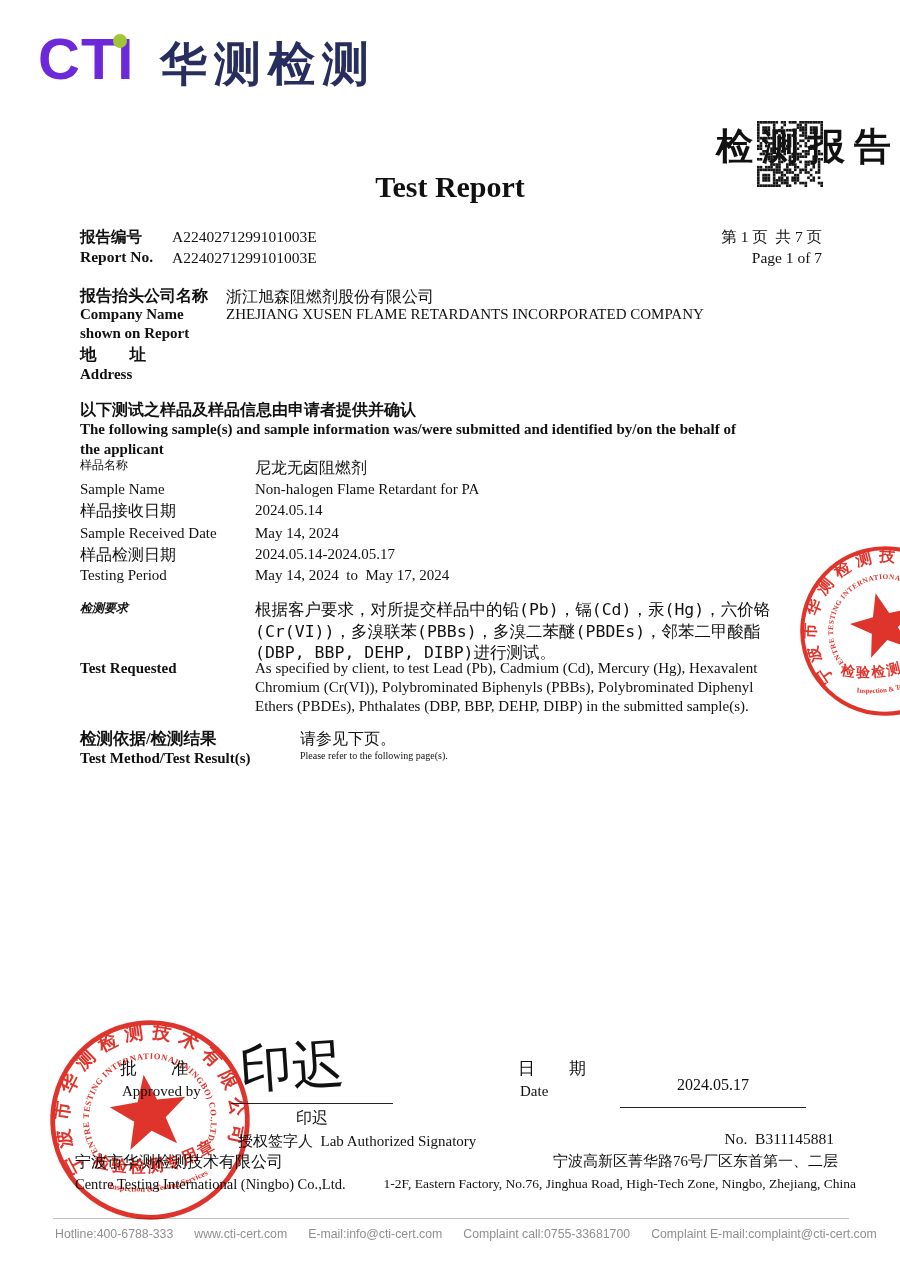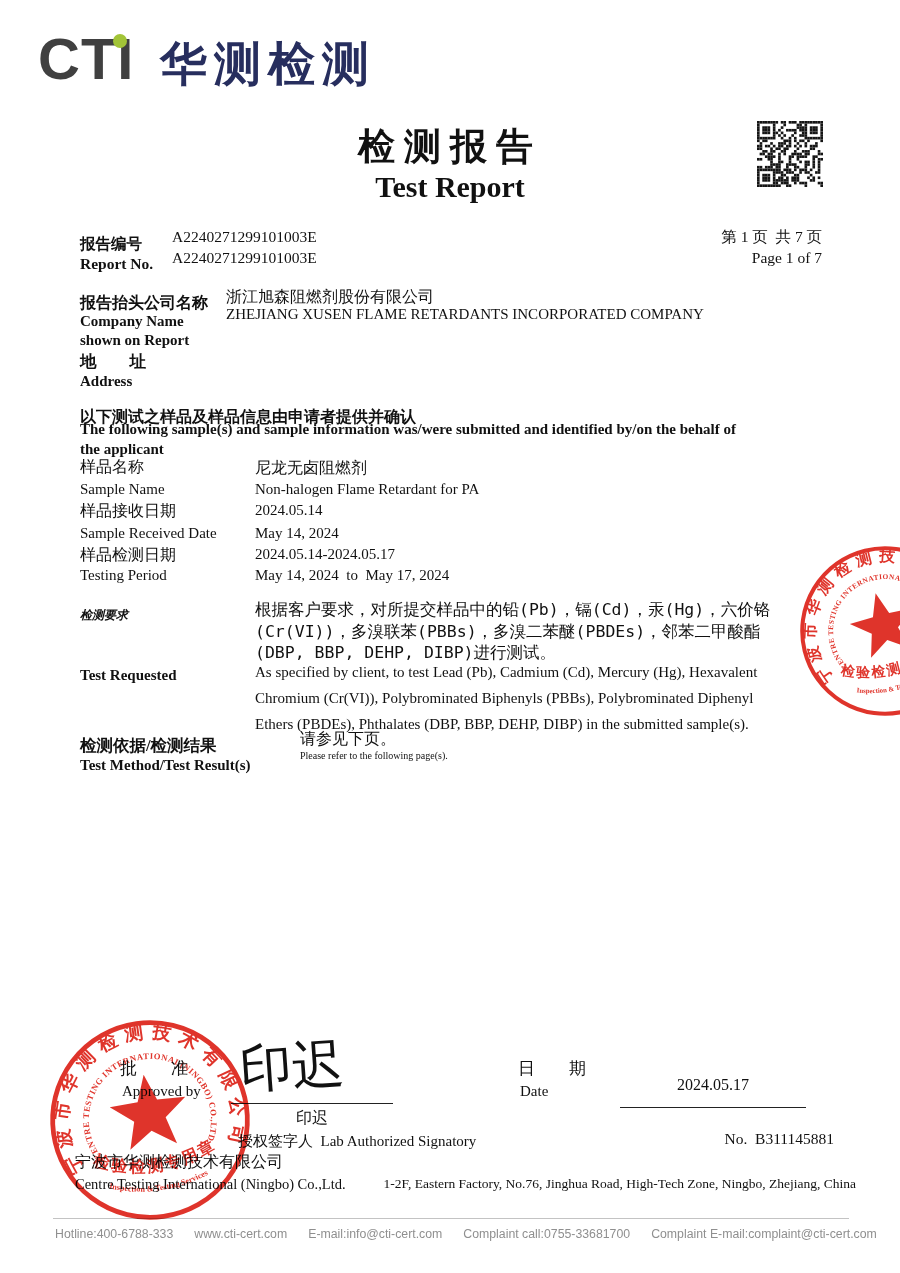--- a/index.html
+++ b/index.html
@@ -3,36 +3,36 @@
 <meta charset="utf-8">
 <style>
   html,body{margin:0;padding:0;background:#ffffff;}
   #page{
     position:relative; width:900px; height:1273px; background:#ffffff;
     overflow:hidden; font-family:"Liberation Serif","DejaVu Serif",serif; color:#111;
   }
   .abs{position:absolute;}
   
   .logo-cti{left:38px; top:30px; font-family:"Liberation Sans","DejaVu Sans",sans-serif;
-    font-size:58px; font-weight:800; color:#404040; letter-spacing:1px; line-height:1;}
+    font-size:58px; font-weight:800; color:#6d28d9; letter-spacing:1px; line-height:1;}
   .logo-dot{left:113px; top:34px; width:14px; height:14px; border-radius:50%; background:#a2c437;}
   .logo-cn{left:160px; top:40px; font-family:"Liberation Sans","DejaVu Sans",sans-serif;
     font-size:47px; font-weight:700; color:#272e5e; letter-spacing:7px; line-height:1;}
-  .title-cn{left:0; top:122px; width:900px; text-align:center; font-size:37px; font-weight:700; letter-spacing:9px;}
+  .title-cn{left:0; top:122px; width:900px; text-align:right; font-size:37px; font-weight:700; letter-spacing:9px;}
   .title-en{left:0; top:170px; width:900px; text-align:center; font-size:30px; font-weight:700;}
   .qr{left:757px; top:121px; width:66px; height:66px;}
   
-  .lbl{left:80px; font-size:15.5px; font-weight:700; white-space:pre;margin-top:7px;}
+  .lbl{left:80px; font-size:15.5px; font-weight:700; white-space:pre;}
   .lbl-reg{left:80px; font-size:15.5px; font-weight:400; white-space:pre;}
   .val{font-size:15.5px; white-space:pre;}
   .right-txt{right:78px; text-align:right; font-size:15.5px; white-space:pre;}
   
   .para-cn{left:255px; width:552px; font-family:"DejaVu Sans Mono","Liberation Mono",monospace;
     font-size:16.5px; line-height:21.5px;}
-  .para-en{left:255px; width:528px; font-size:15px; line-height:26px;}
+  .para-en{left:255px; width:528px; font-size:15px; line-height:19px;}
   .stmt-en{left:80px; width:660px; font-size:15px; font-weight:700; line-height:19.5px;}
   
   .sig-hand{left:240px; top:1032px; font-size:52px; transform:rotate(-4deg); font-weight:400;}
   .hline{height:0; border-top:1.5px solid #222;}
   .sig-line{left:231px; top:1103px; width:162px;}
   .date-line{left:620px; top:1107px; width:186px;}
   .foot-sep{left:53px; top:1218px; width:796px; border-top:1.5px solid #c3c3c3;}
   .footer-bar{left:55px; top:1227px; display:flex; gap:21px;
     font-family:"Liberation Sans","DejaVu Sans",sans-serif; font-size:12.3px; color:#8f8f8f; white-space:pre;}
   
@@ -390,21 +390,21 @@
   <div class="abs lbl" style="top:306px; font-size:15px;">Company Name</div>
   <div class="abs val" style="left:226px; top:306px; font-size:15px;">ZHEJIANG XUSEN FLAME RETARDANTS INCORPORATED COMPANY</div>
   <div class="abs lbl" style="top:325px; font-size:15px;">shown on Report</div>
 
   <div class="abs lbl" style="top:344px; font-size:16.5px;">地　　址</div>
   <div class="abs lbl" style="top:366px; font-size:15px;">Address</div>
 
   <div class="abs lbl" style="top:400px; font-size:16px;">以下测试之样品及样品信息由申请者提供并确认</div>
   <div class="abs stmt-en" style="top:420px;">The following sample(s) and sample information was/were submitted and identified by/on the behalf of the applicant</div>
 
-  <div class="abs lbl-reg" style="top:457px; font-size:16px;">样品名称</div>
+  <div class="abs lbl-reg" style="top:457px; font-size:12px;">样品名称</div>
   <div class="abs val" style="left:255px; top:458px; font-size:16px;">尼龙无卤阻燃剂</div>
   <div class="abs lbl-reg" style="top:481px; font-size:15px;">Sample Name</div>
   <div class="abs val" style="left:255px; top:481px; font-size:15px;">Non-halogen Flame Retardant for PA</div>
 
   <div class="abs lbl-reg" style="top:501px; font-size:16px;">样品接收日期</div>
   <div class="abs val" style="left:255px; top:502px; font-size:15px;">2024.05.14</div>
   <div class="abs lbl-reg" style="top:525px; font-size:15px;">Sample Received Date</div>
   <div class="abs val" style="left:255px; top:525px; font-size:15px;">May 14, 2024</div>
 
   <div class="abs lbl-reg" style="top:545px; font-size:16px;">样品检测日期</div>
@@ -430,20 +430,21 @@
   <div class="abs" style="left:238px; top:1132px; font-size:15px; white-space:pre;">授权签字人  Lab Authorized Signatory</div>
 
   <div class="abs" style="left:518px; top:1057px; font-size:17px; white-space:pre;">日　　期</div>
   <div class="abs" style="left:520px; top:1083px; font-size:15px;">Date</div>
   <div class="abs" style="left:620px; top:1076px; width:186px; text-align:center; font-size:16px;">2024.05.17</div>
   <div class="abs hline date-line"></div>
   <div class="abs" style="right:66px; top:1130px; font-size:15.5px; white-space:pre;">No.  B311145881</div>
 
   <div class="abs" style="left:75px; top:1152px; font-size:16px;">宁波市华测检测技术有限公司</div>
   <div class="abs" style="left:75px; top:1176px; font-size:14.5px;">Centre Testing International (Ningbo) Co.,Ltd.</div>
+  <div class="abs" style="right:62px; top:1152px; font-size:15px; text-align:right;">宁波高新区菁华路76号厂区东首第一、二层</div>
   <div class="abs" style="right:44px; top:1176px; font-size:13.5px; text-align:right;">1-2F, Eastern Factory, No.76, Jinghua Road, High-Tech Zone, Ningbo, Zhejiang, China</div>
 
   <div class="abs foot-sep"></div>
   <div class="abs footer-bar">
     <span>Hotline:400-6788-333</span>
     <span>www.cti-cert.com</span>
     <span>E-mail:info@cti-cert.com</span>
     <span>Complaint call:0755-33681700</span>
     <span>Complaint E-mail:complaint@cti-cert.com</span>
   </div>

